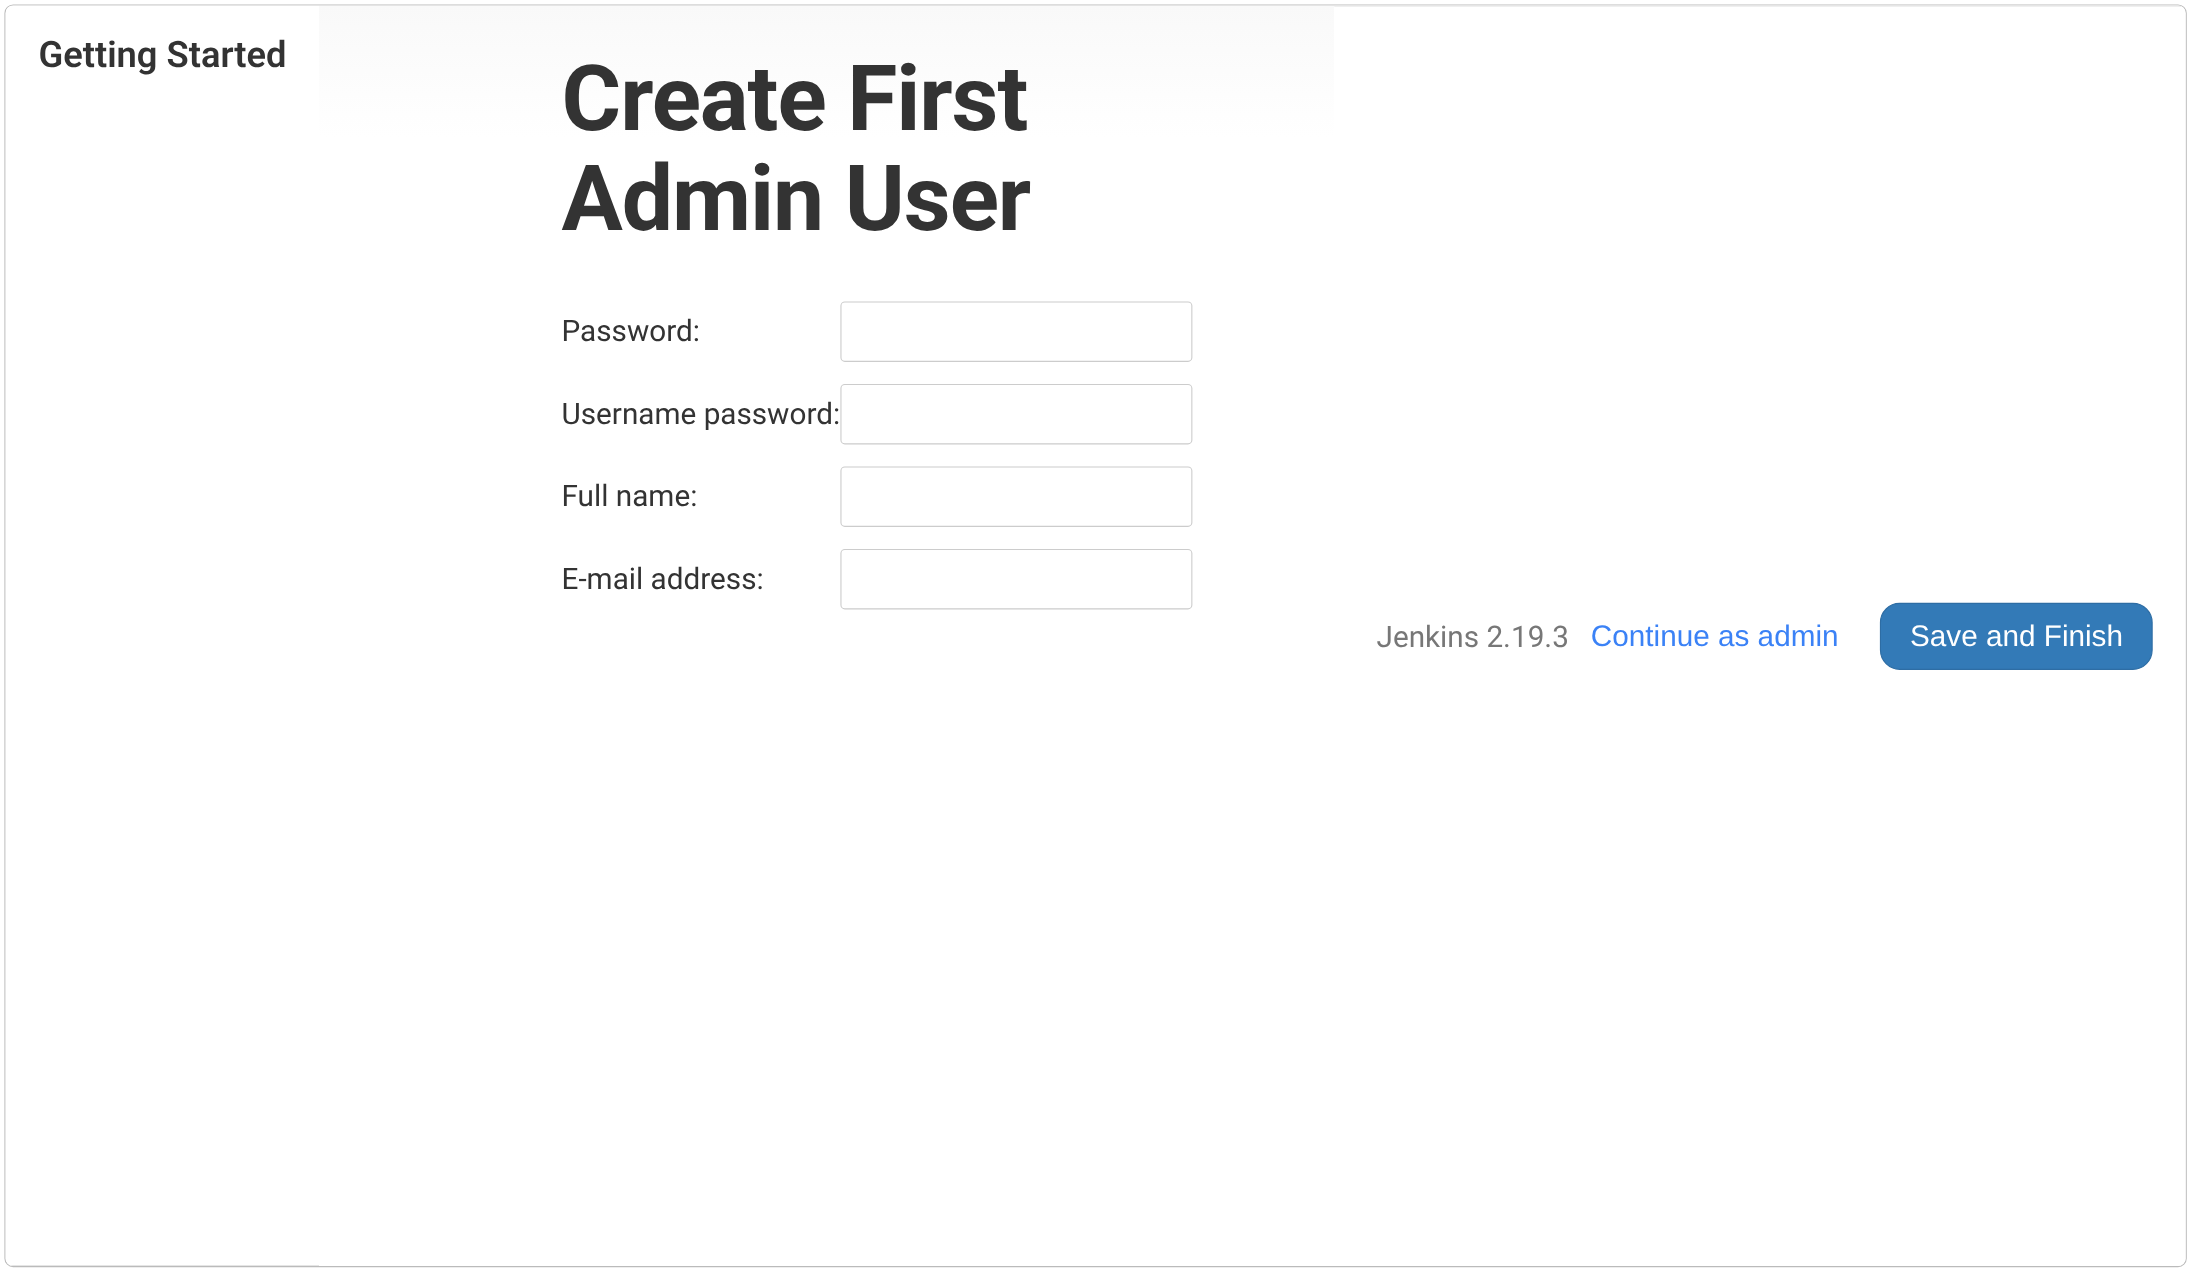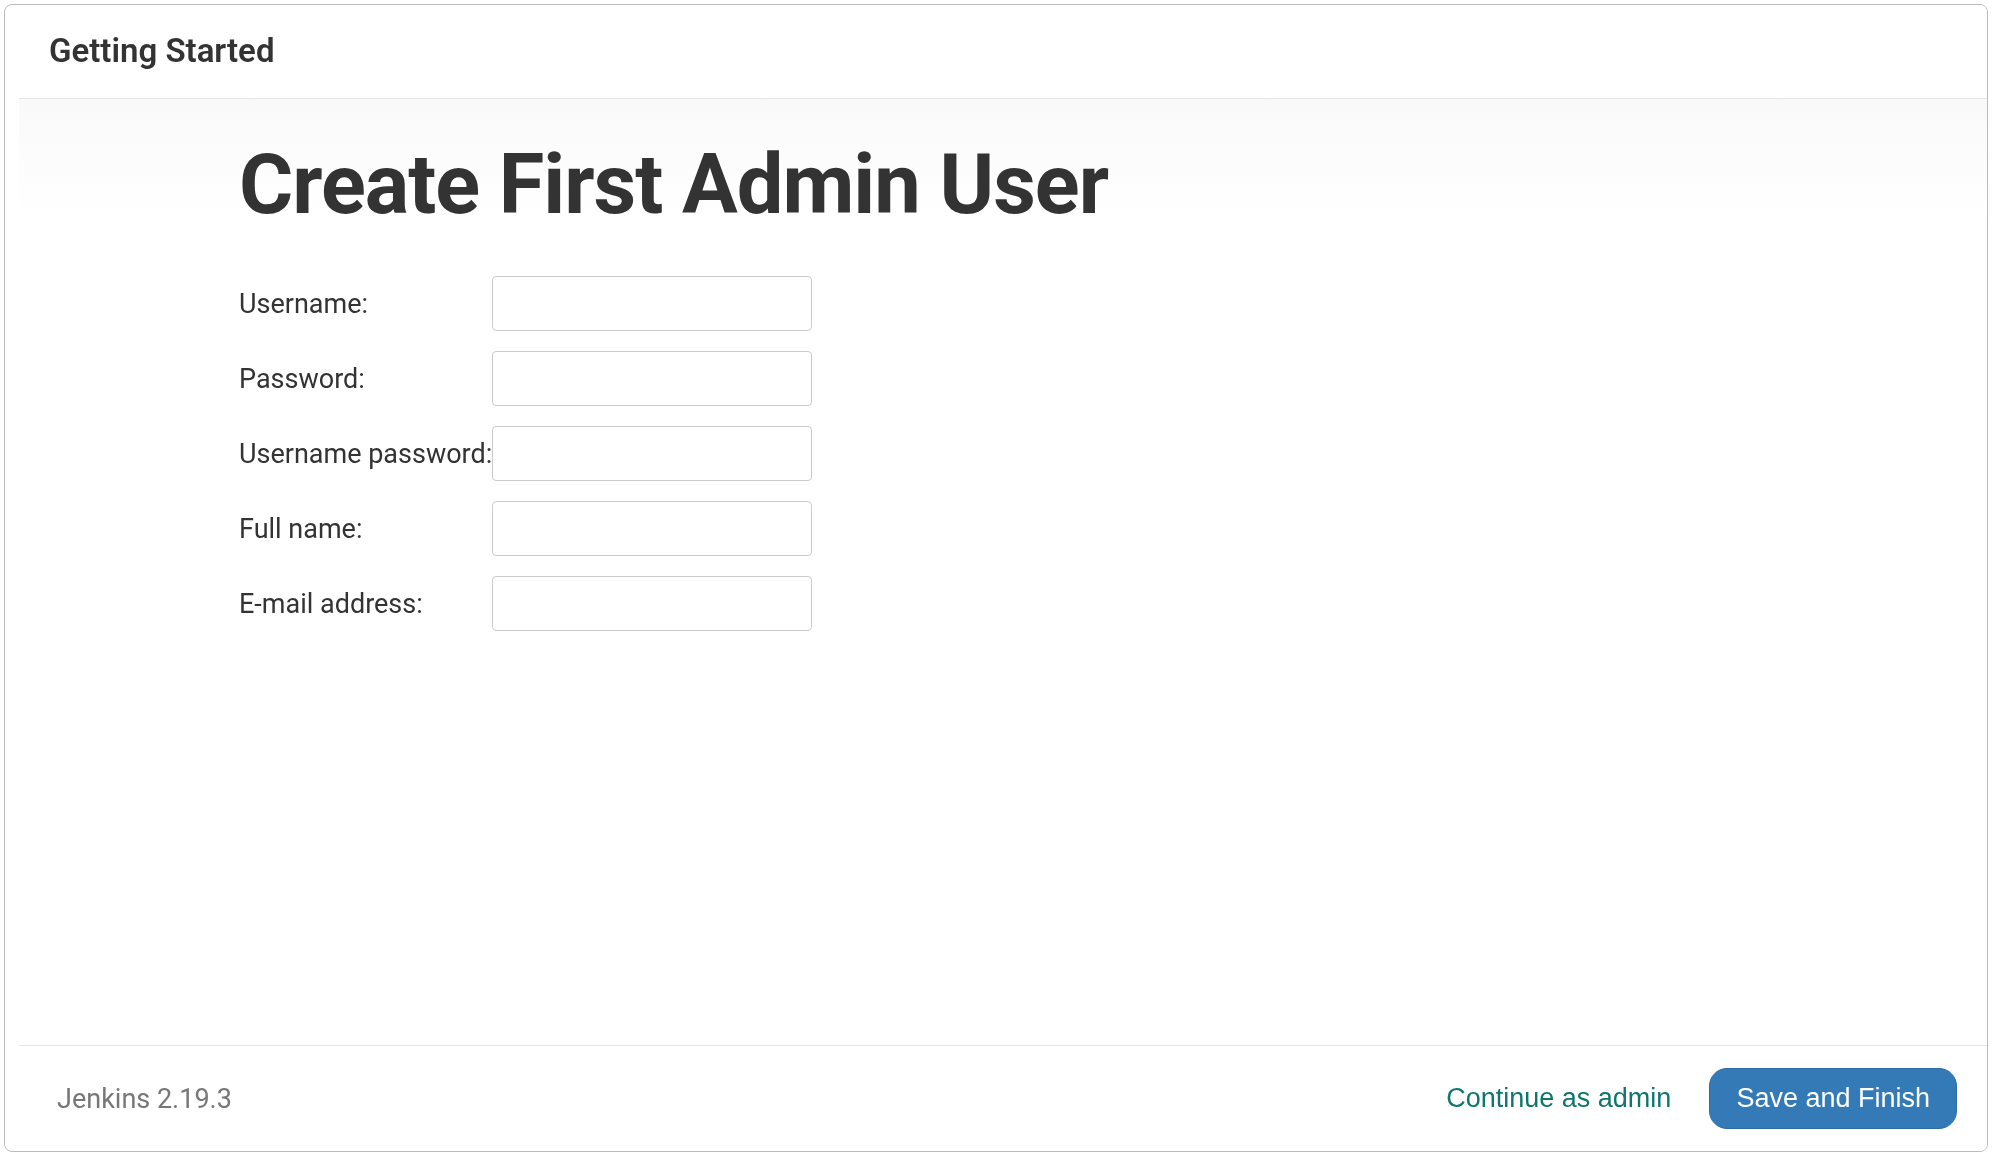--- a/index.html
+++ b/index.html
@@ -16,24 +16,23 @@
     }
     .modal {
       position: absolute;
       top: 4px;
       left: 4px;
       right: 4px;
       bottom: 4px;
       border: 1px solid #bbb;
       border-radius: 8px;
       display: flex;
-      flex-direction: column;
+      flex-direction: row;
       overflow: hidden;
       background: #fff;
-      padding-left: 14px;
     }
     .modal-header {
       padding: 26px 30px 28px 30px;
       border-bottom: 1px solid #e5e5e5;
       background: #fff;
     }
     .modal-header-title {
       font-size: 33px;
       font-weight: 600;
       color: #333;
@@ -90,21 +89,21 @@
       font-size: 27px;
       color: #777;
       flex: 0 0 auto;
       text-align: right;
     }
     .footer-spacer {
       flex: 1;
     }
     .link-button {
       font-size: 27px;
-      color: #0f766e;
+      color: #3b82f6;
       background: none;
       border: none;
       cursor: pointer;
       padding: 12px 20px;
       margin-right: 18px;
     }
     .primary-button {
       font-size: 27px;
       color: #fff;
       background: #337ab7;
@@ -121,26 +120,20 @@
   <div class="modal-header">
     <div class="modal-header-title">Getting Started</div>
   </div>
 
   <div class="modal-body">
     <div class="content-inner">
       <h1 class="page-title">Create First Admin User</h1>
 
       <table class="form-table">
         <tbody>
-            <tr class="form-row">
-          <td class="form-label">Username:</td>
-          <td>
-            <input type="text" class="form-input" value="" style="">
-          </td>
-        </tr>
         <tr class="form-row">
           <td class="form-label">Password:</td>
           <td>
             <input type="password" class="form-input" value="" style="">
           </td>
         </tr>
         <tr class="form-row">
           <td class="form-label">Username password:</td>
           <td>
             <input type="password" class="form-input" value="" style="">

